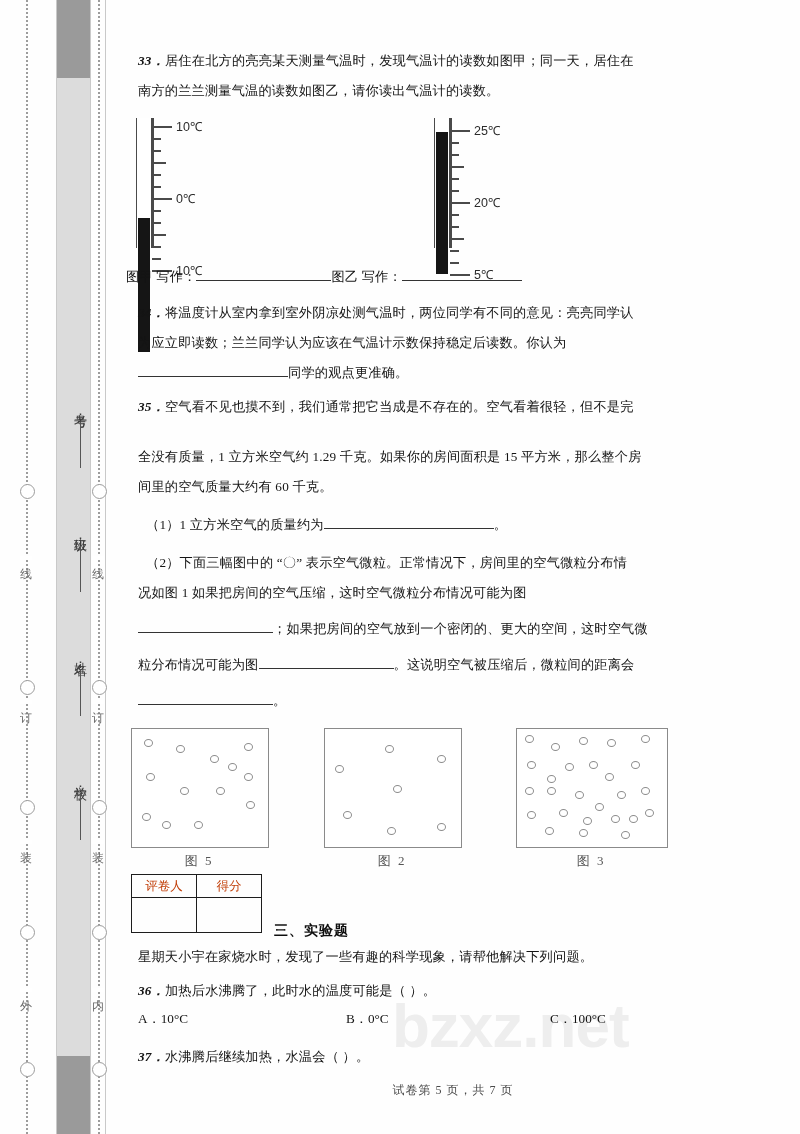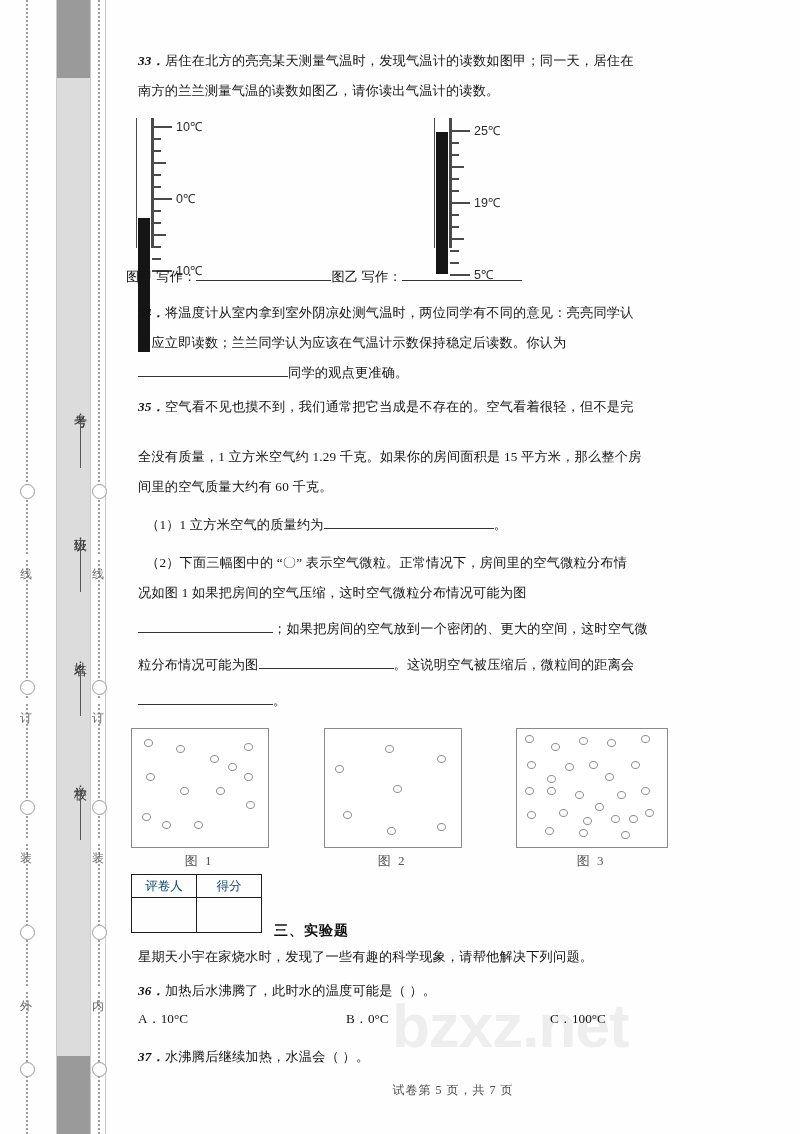--- a/index.html
+++ b/index.html
@@ -195,21 +195,21 @@
   
   #score-table {
     position: absolute;
     border-collapse: collapse;
   }
   #score-table td {
     border: 1.3px solid #1d1d1d;
     width: 62px;
     text-align: center;
     font-size: 12.5px;
-    color: #0c4a6e;
+    color: #c2410c;
   }
   #score-table td.hd { height: 20px; }
   #score-table td.bd { height: 32px; }
 
   .section-title {
     position: absolute;
     font-size: 14px;
     font-weight: 700;
     color: #0e0e0e;
     letter-spacing: 1px;
@@ -346,21 +346,21 @@
       <div class="tick minor" style="top:60px"></div>
       <div class="tick minor" style="top:72px"></div>
       <div class="tick major" style="top:84px"></div>
       <div class="tick minor" style="top:96px"></div>
       <div class="tick minor" style="top:108px"></div>
       <div class="tick mid" style="top:120px"></div>
       <div class="tick minor" style="top:132px"></div>
       <div class="tick minor" style="top:144px"></div>
       <div class="tick major" style="top:156px"></div>
       <div class="tlabel" style="left:40px; top:4px">25℃</div>
-      <div class="tlabel" style="left:40px; top:76px">19℃</div>
+      <div class="tlabel" style="left:40px; top:76px">20℃</div>
       <div class="tlabel" style="left:40px; top:148px">5℃</div>
     </div>
 
     <div class="q" style="left:20px; top:262px; width:600px">
       <span>图甲  写作：</span><span class="blank b-135"></span><span>图乙  写作：</span><span class="blank b-120"></span>
     </div>
 
     <div class="q" style="left:32px; top:298px; width:560px">
       <span class="num">34．</span><span>将温度计从室内拿到室外阴凉处测气温时，两位同学有不同的意见：亮亮同学认</span>
     </div>
@@ -409,21 +409,21 @@
       <div class="particle" style="left:14px;  top:44px"></div>
       <div class="particle" style="left:112px; top:44px"></div>
       <div class="particle" style="left:48px;  top:58px"></div>
       <div class="particle" style="left:84px;  top:58px"></div>
       <div class="particle" style="left:114px; top:72px"></div>
       <div class="particle" style="left:10px;  top:84px"></div>
       <div class="particle" style="left:30px;  top:92px"></div>
       <div class="particle" style="left:62px;  top:92px"></div>
       <div class="particle" style="left:96px;  top:34px"></div>
     </div>
-    <div class="pcaption" style="left:25px; top:852px; width:136px">图 1</div>
+    <div class="pcaption" style="left:25px; top:852px; width:136px">图 5</div>
 
     <div class="pbox" style="left:218px; top:728px; width:136px; height:118px">
       <div class="particle" style="left:10px;  top:36px"></div>
       <div class="particle" style="left:60px;  top:16px"></div>
       <div class="particle" style="left:112px; top:26px"></div>
       <div class="particle" style="left:68px;  top:56px"></div>
       <div class="particle" style="left:18px;  top:82px"></div>
       <div class="particle" style="left:62px;  top:98px"></div>
       <div class="particle" style="left:112px; top:94px"></div>
     </div>

